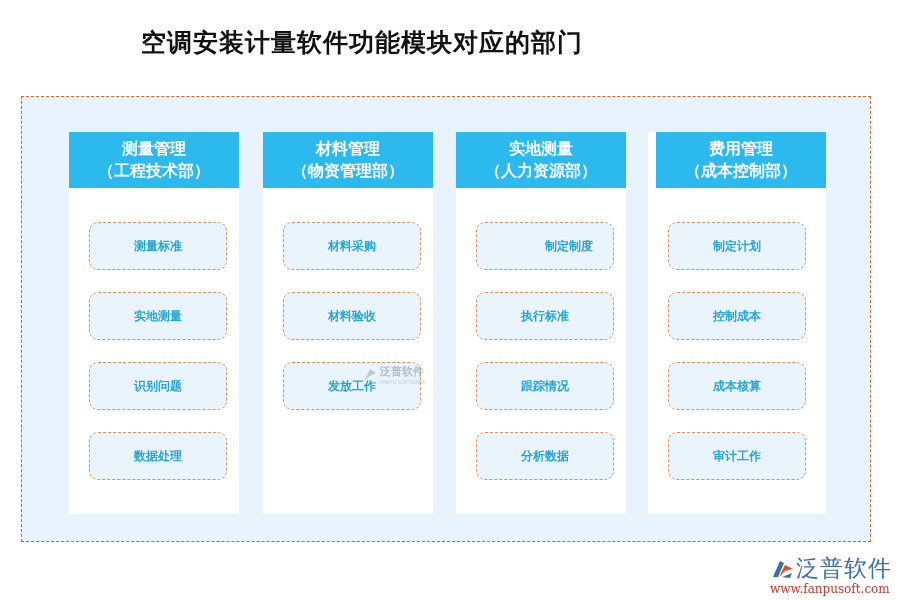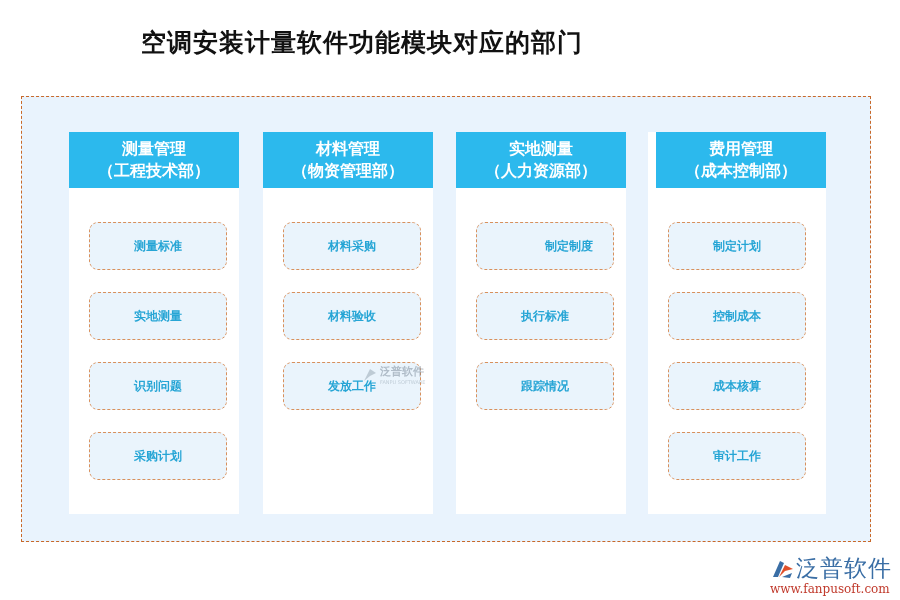--- a/index.html
+++ b/index.html
@@ -52,41 +52,42 @@
 <div class="frame"></div>
 
 <div class="col" style="left:69px;">
   <div class="col-head">
     <span>测量管理</span>
     <span>（工程技术部）</span>
   </div>
   <div class="item" style="top:90px;">测量标准</div>
   <div class="item" style="top:160px;">实地测量</div>
   <div class="item" style="top:230px;">识别问题</div>
-  <div class="item" style="top:300px;">采购计划</div>
+  <div class="item" style="top:300px;">数据处理</div>
 </div>
 
 <div class="col" style="left:263px;">
   <div class="col-head">
     <span>材料管理</span>
     <span>（物资管理部）</span>
   </div>
   <div class="item" style="top:90px;">材料采购</div>
   <div class="item" style="top:160px;">材料验收</div>
   <div class="item" style="top:230px;">发放工作</div>
 </div>
 
 <div class="col" style="left:456px;">
   <div class="col-head">
     <span>实地测量</span>
     <span>（人力资源部）</span>
   </div>
   <div class="item" style="top:90px;padding-left:48px;">制定制度</div>
   <div class="item" style="top:160px;">执行标准</div>
   <div class="item" style="top:230px;">跟踪情况</div>
+  <div class="item" style="top:300px;">分析数据</div>
 </div>
 
 <div class="col" style="left:648px;padding-left:8px;">
   <div class="col-head">
     <span>费用管理</span>
     <span>（成本控制部）</span>
   </div>
   <div class="item" style="top:90px;">制定计划</div>
   <div class="item" style="top:160px;">控制成本</div>
   <div class="item" style="top:230px;">成本核算</div>

